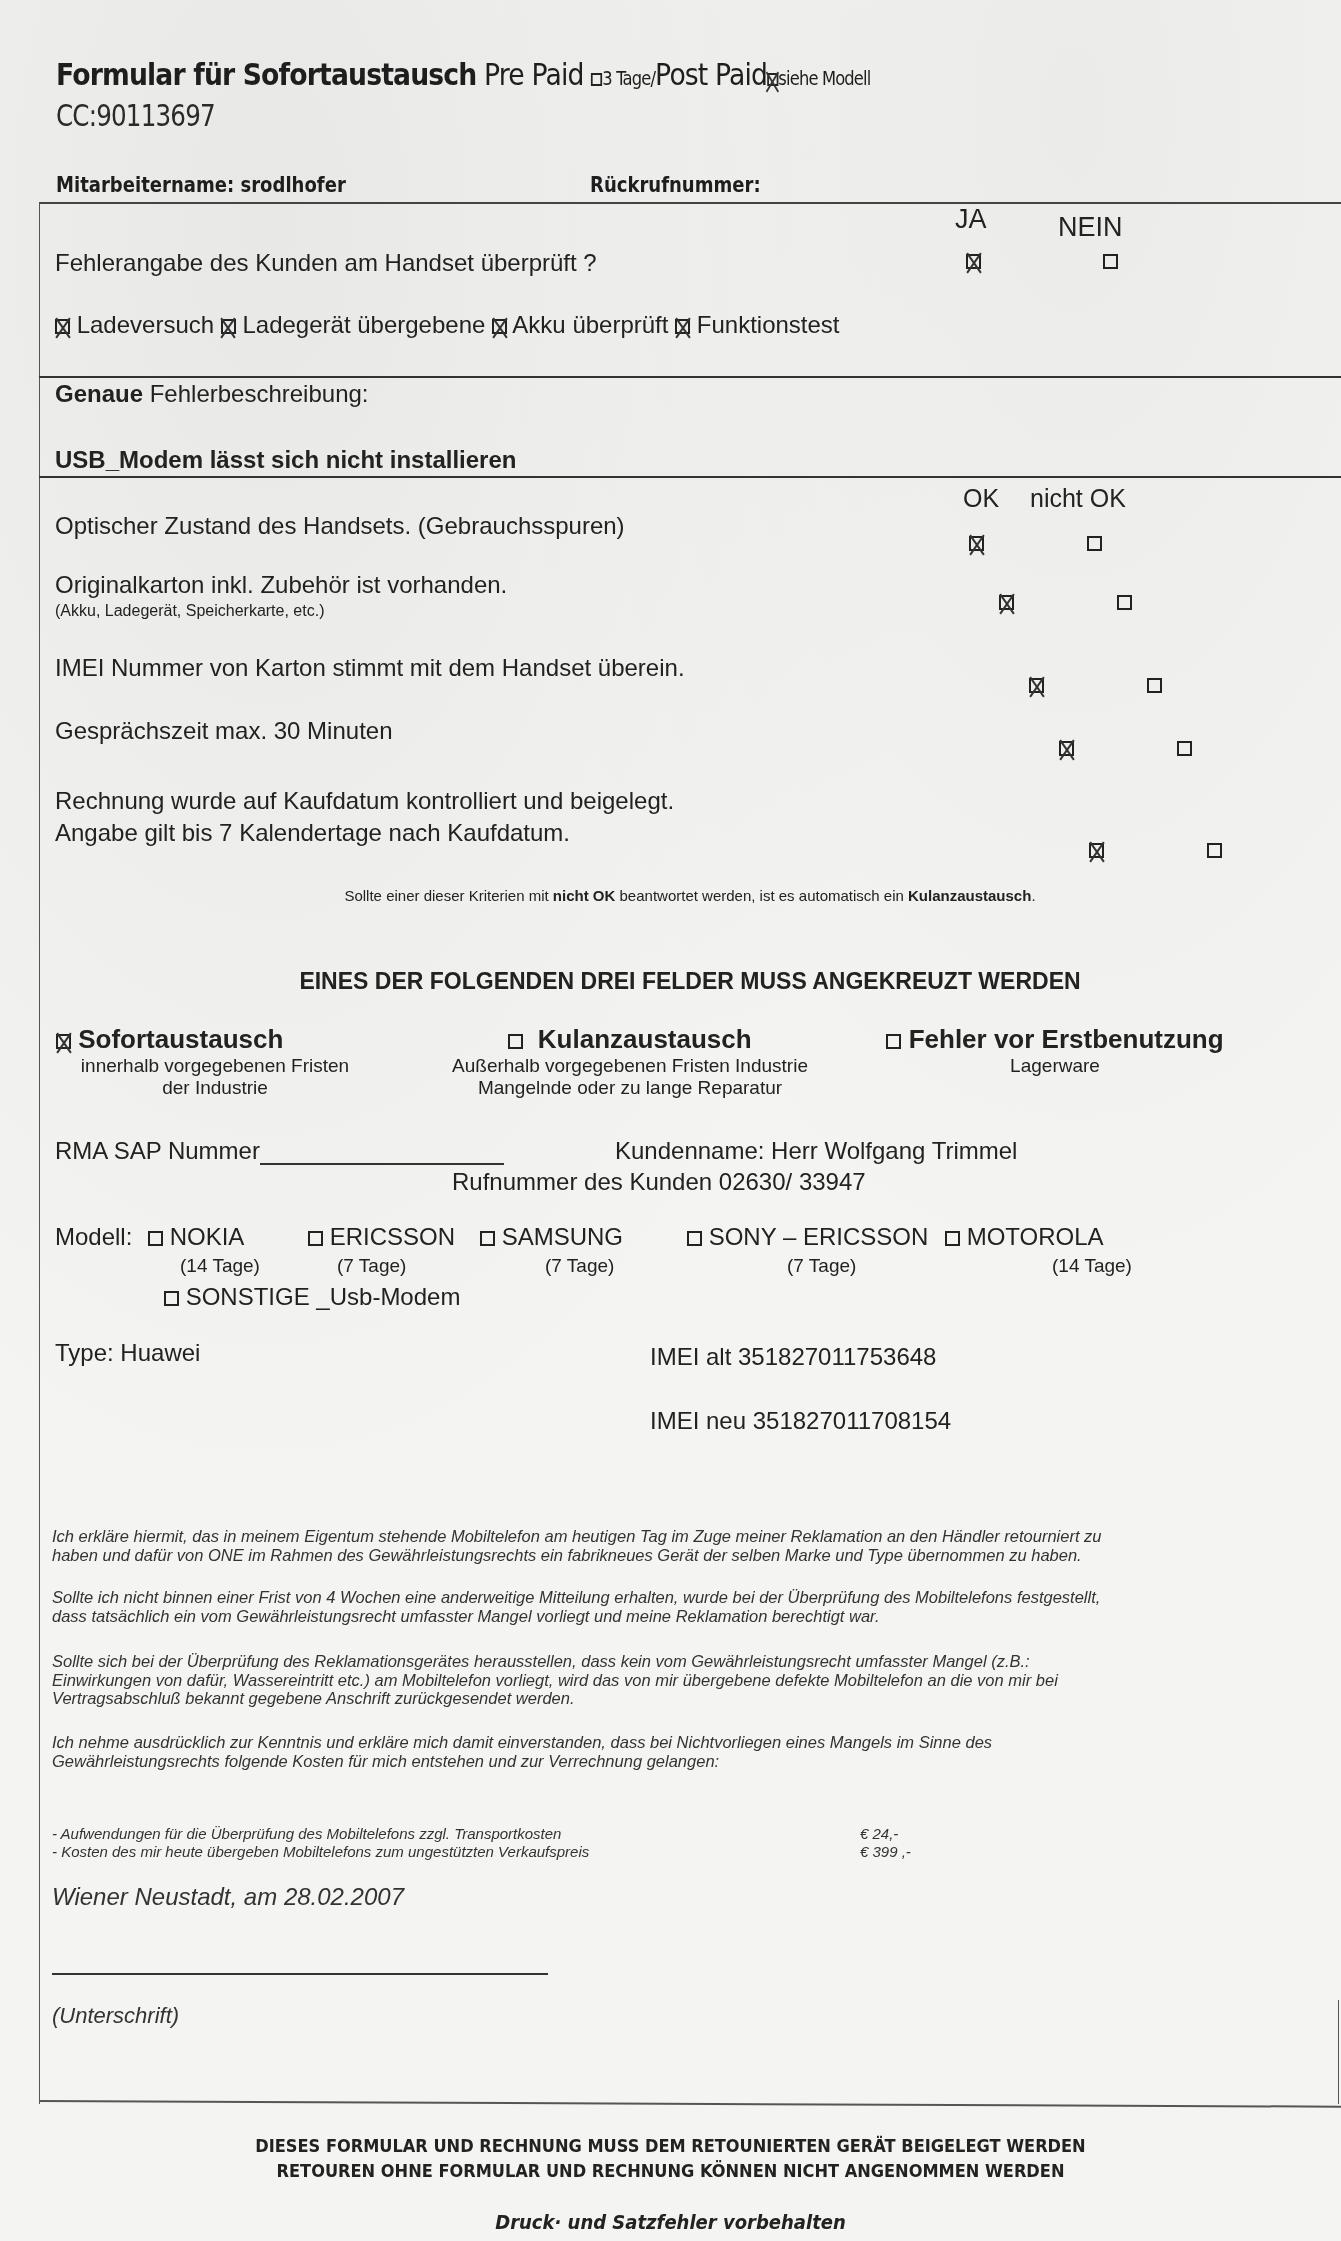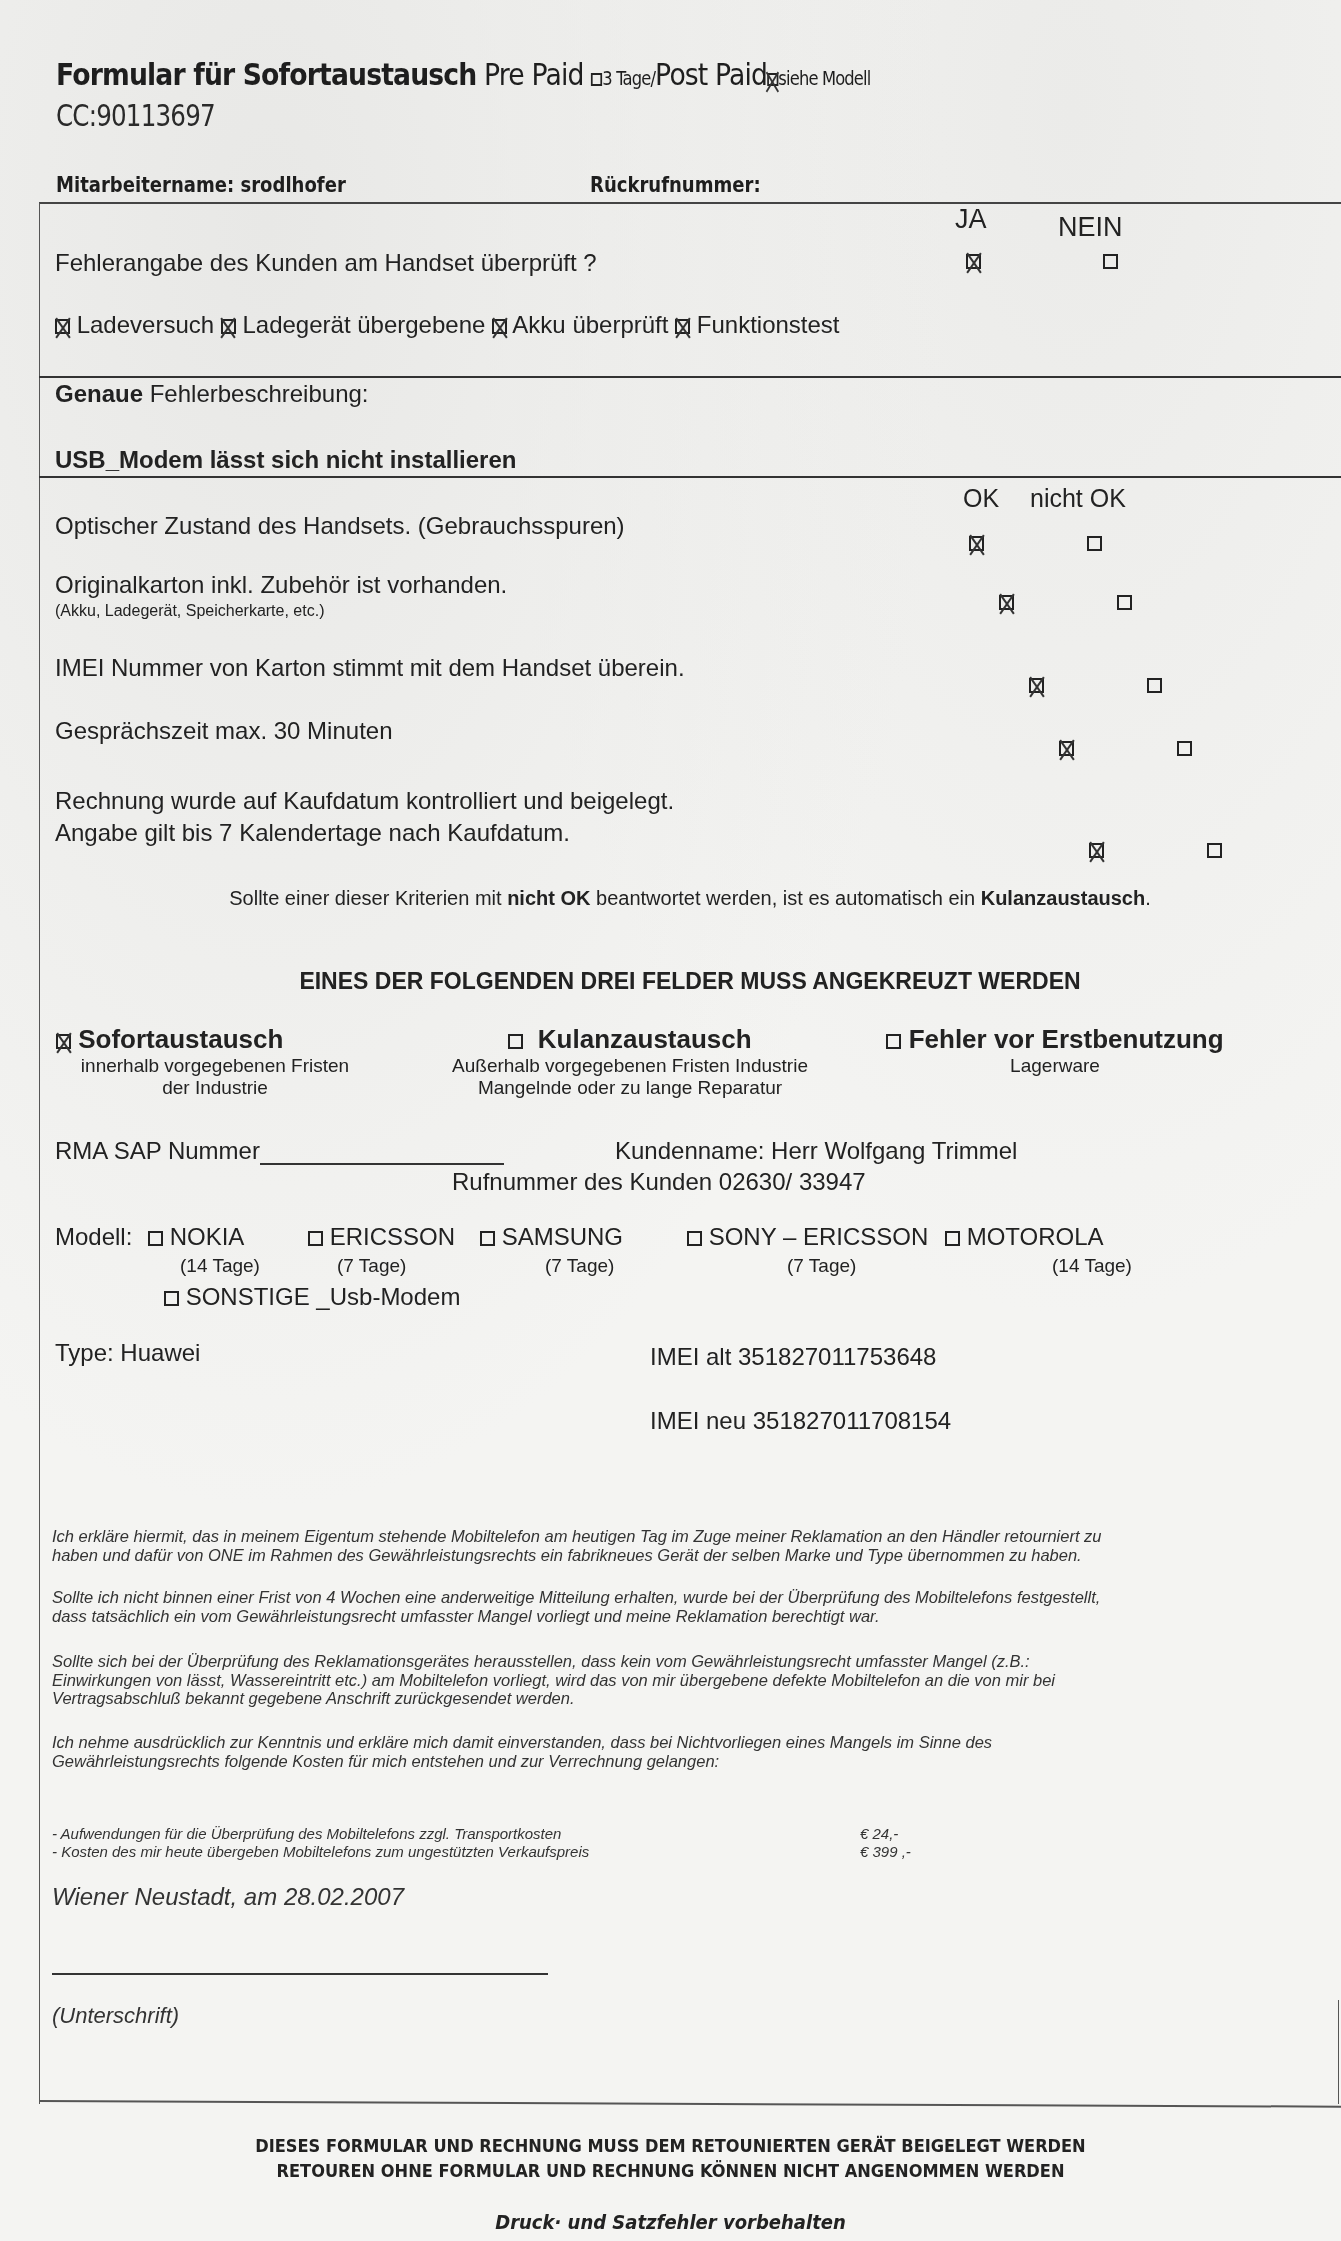--- a/index.html
+++ b/index.html
@@ -83,21 +83,21 @@
   <b>Genaue</b><span> Fehlerbeschreibung:</span>
 </div>
 <div class="abs t" style="left:55px; top:446px;font-weight:bold;">USB_Modem lässt sich nicht installieren</div>
 
 
 <div class="abs t-lg" style="left:963px; top:484px; font-size:25px;">OK</div>
 <div class="abs t-lg" style="left:1030px; top:484px; font-size:25px;">nicht OK</div>
 
 <div id="cond-rows"><div class="abs t" style="left: 55px; top: 512px;">Optischer Zustand des Handsets.  (Gebrauchsspuren)</div><span class="abs box checked" style="left: 969px; top: 518px;"></span><span class="abs box" style="left: 1072px; top: 518px;"></span><div class="abs t" style="left: 55px; top: 571px;">Originalkarton inkl. Zubehör ist vorhanden.</div><div class="abs" style="font-size: 16px; top: 602px; left: 55px;">(Akku, Ladegerät, Speicherkarte, etc.)</div><span class="abs box checked" style="left: 969px; top: 577px;"></span><span class="abs box" style="left: 1072px; top: 577px;"></span><div class="abs t" style="left: 55px; top: 654px;">IMEI Nummer von Karton stimmt mit dem Handset überein.</div><span class="abs box checked" style="left: 969px; top: 660px;"></span><span class="abs box" style="left: 1072px; top: 660px;"></span><div class="abs t" style="left: 55px; top: 717px;">Gesprächszeit max. 30 Minuten</div><span class="abs box checked" style="left: 969px; top: 723px;"></span><span class="abs box" style="left: 1072px; top: 723px;"></span><div class="abs t" style="left: 55px; top: 787px;">Rechnung wurde auf Kaufdatum kontrolliert und beigelegt.</div><div class="abs t" style="top: 819px; left: 55px;">Angabe gilt bis 7 Kalendertage nach Kaufdatum.</div><span class="abs box checked" style="left: 969px; top: 825px;"></span><span class="abs box" style="left: 1072px; top: 825px;"></span></div>
 
-<div class="abs t-sm center" style="left:40px; width:1300px; top:887px; font-size:20px;">
+<div class="abs t-sm center" style="left:40px; width:1300px; top:887px; font-size:15px;">
   <span>Sollte einer dieser Kriterien mit </span><b>nicht OK</b><span> beantwortet werden, ist es automatisch ein </span><b>Kulanzaustausch</b><span>.</span>
 </div>
 
 
 <div class="abs center" style="left:40px; width:1300px; top:968px; font-size:23px; font-weight:bold;">EINES DER FOLGENDEN DREI FELDER MUSS ANGEKREUZT WERDEN</div>
 
 <div class="abs center" style="left:50px; width:330px; top:1024px;">
   <div style="font-size:26px; font-weight:bold; text-align:left; padding-left:6px;"><span class="box checked"></span> <span>Sofortaustausch</span></div>
   <div class="t-sm" style="font-size:19px;">innerhalb vorgegebenen Fristen</div>
   <div class="t-sm" style="font-size:19px;">der Industrie</div>
@@ -142,21 +142,21 @@
 <div class="abs t" style="left:650px; top:1343px;">IMEI alt 351827011753648</div>
 <div class="abs t" style="left:650px; top:1407px;">IMEI neu 351827011708154</div>
 
 
 <div id="legal">
     <div class="abs it" style="left: 52px; top: 1527px;">Ich erkläre hiermit, das in meinem Eigentum stehende Mobiltelefon am heutigen Tag im Zuge meiner Reklamation an den Händler retourniert zu</div>
     <div class="abs it" style="left: 52px; top: 1545.5px;">haben und dafür von ONE im Rahmen des Gewährleistungsrechts ein fabrikneues Gerät der selben Marke und Type übernommen zu haben.</div>
     <div class="abs it" style="left: 52px; top: 1588px;">Sollte ich nicht binnen einer Frist von 4 Wochen eine anderweitige Mitteilung erhalten, wurde bei der Überprüfung des Mobiltelefons festgestellt,</div>
     <div class="abs it" style="left: 52px; top: 1606.5px;">dass tatsächlich ein vom Gewährleistungsrecht umfasster Mangel vorliegt und meine Reklamation berechtigt war.</div>
     <div class="abs it" style="left: 52px; top: 1652px;">Sollte sich bei der Überprüfung des Reklamationsgerätes herausstellen, dass kein vom Gewährleistungsrecht umfasster Mangel (z.B.:</div>
-    <div class="abs it" style="left: 52px; top: 1670.5px;">Einwirkungen von lässt, Wassereintritt etc.) am Mobiltelefon vorliegt, wird das von mir übergebene defekte Mobiltelefon an die von mir bei</div>
+    <div class="abs it" style="left: 52px; top: 1670.5px;">Einwirkungen von dafür, Wassereintritt etc.) am Mobiltelefon vorliegt, wird das von mir übergebene defekte Mobiltelefon an die von mir bei</div>
     <div class="abs it" style="left: 52px; top: 1689px;">Vertragsabschluß bekannt gegebene Anschrift zurückgesendet werden.</div>
     <div class="abs it" style="left: 52px; top: 1733px;">Ich nehme ausdrücklich zur Kenntnis und erkläre mich damit einverstanden, dass bei Nichtvorliegen eines Mangels im Sinne des</div>
     <div class="abs it" style="left: 52px; top: 1751.5px;">Gewährleistungsrechts folgende Kosten für mich entstehen und zur Verrechnung gelangen:</div>
   </div>
 
 <div class="abs it" style="left:52px; top:1825px; font-size:15px;">- Aufwendungen für die Überprüfung des Mobiltelefons zzgl. Transportkosten</div>
 <div class="abs it" style="left:860px; top:1825px; font-size:15px;">€  24,-</div>
 <div class="abs it" style="left:52px; top:1843px; font-size:15px;">- Kosten des mir heute übergeben Mobiltelefons zum ungestützten Verkaufspreis</div>
 <div class="abs it" style="left:860px; top:1843px; font-size:15px;">€  399   ,-</div>
 

